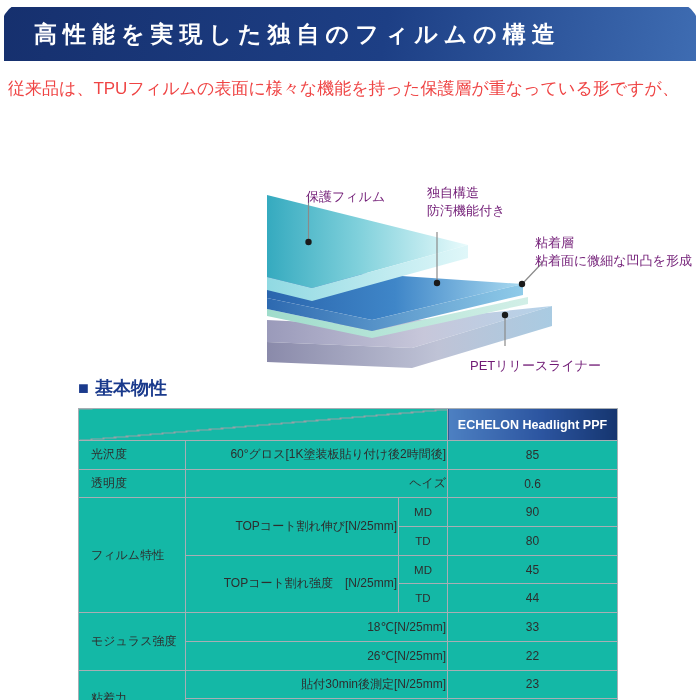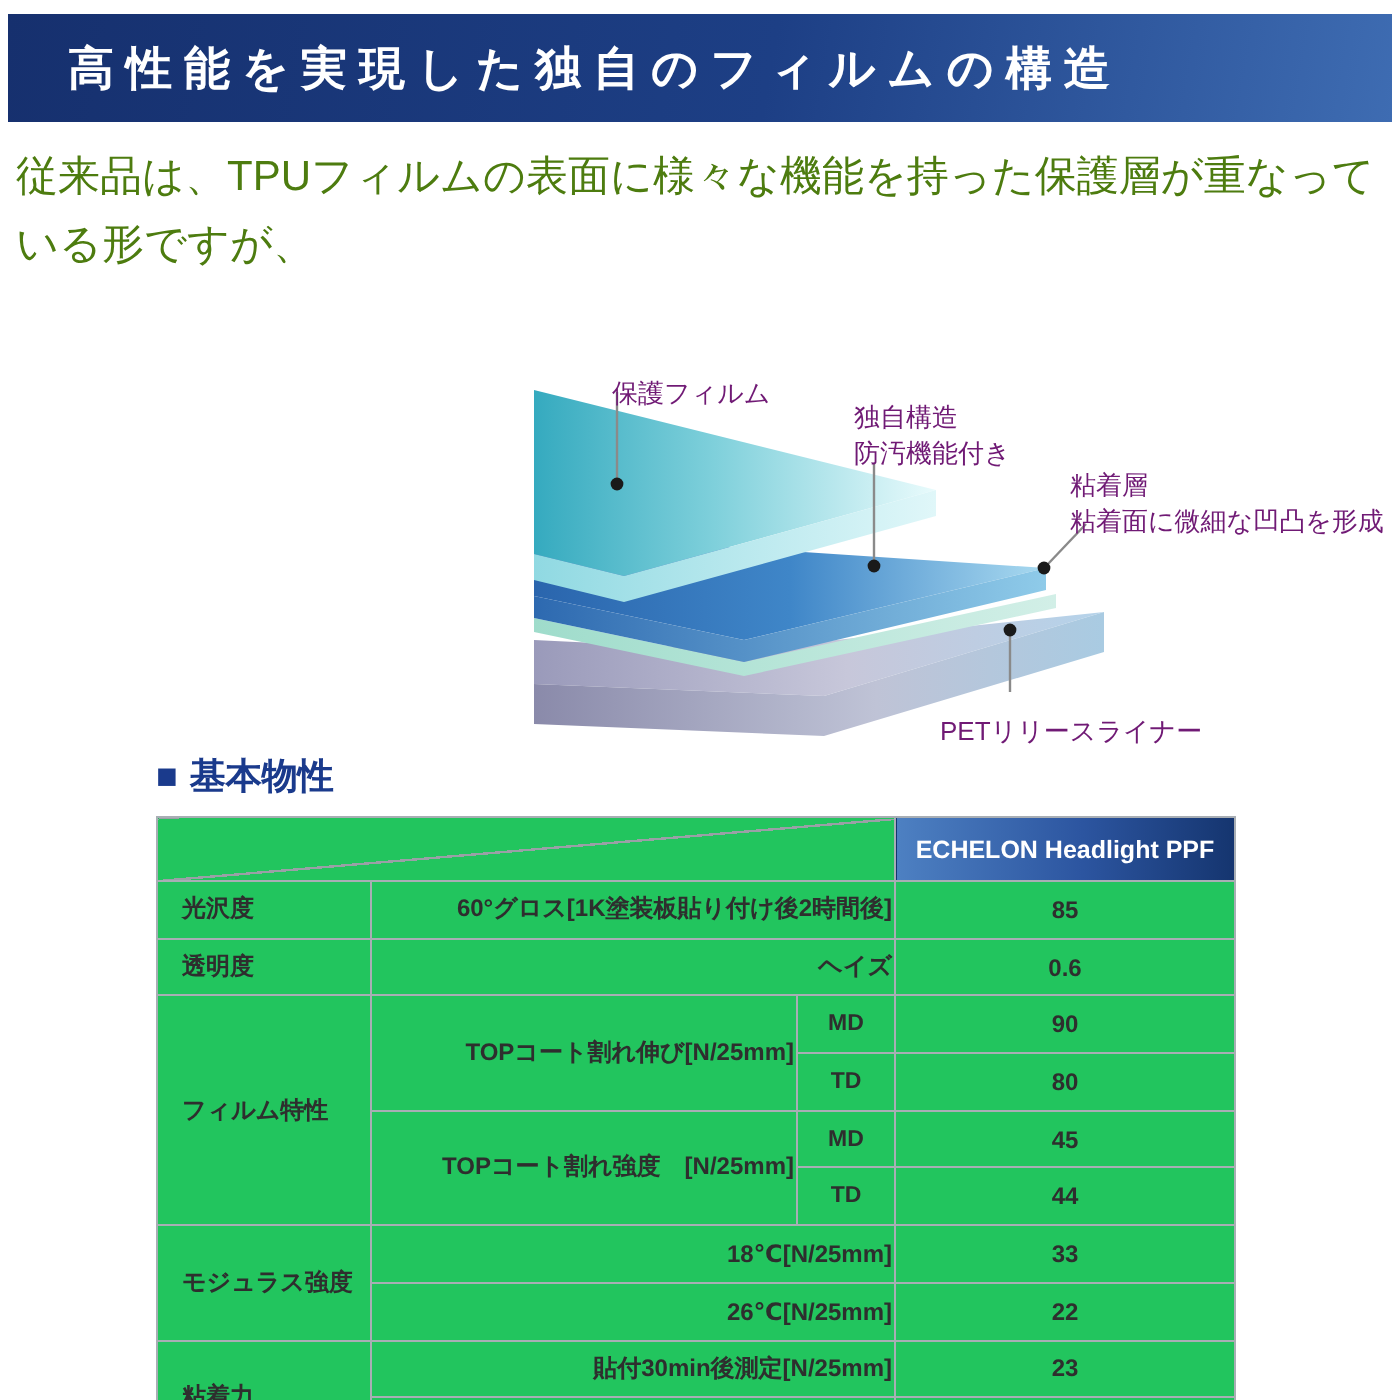--- a/index.html
+++ b/index.html
@@ -1,42 +1,42 @@
 <!DOCTYPE html>
 <html><head>
 <meta charset="utf-8">
 <style>
   html,body{margin:0;padding:0;background:#ffffff;}
   .page{position:relative;width:700px;height:700px;background:#ffffff;overflow:hidden;
-        font-family:"Liberation Sans","DejaVu Sans",sans-serif;color:#222;}
+        font-family:"Liberation Sans","DejaVu Sans",sans-serif;color:#222;border-radius:31px;}
 
   
   .banner{position:absolute;left:4px;top:7px;width:692px;height:54px;
           background:linear-gradient(100deg,#16306e 0%,#1d3f85 55%,#3e6cb2 100%);
           display:flex;align-items:center;}
   .banner-title{color:#ffffff;font-family:"Liberation Serif","DejaVu Serif",serif;
           font-size:23px;font-weight:600;letter-spacing:6px;padding-left:30px;white-space:nowrap;}
 
   
-  .intro{position:absolute;left:8px;top:72px;width:688px;font-size:21px;line-height:34px;color:#4d7c0f;}
+  .intro{position:absolute;left:8px;top:72px;width:688px;font-size:17px;line-height:34px;color:#ef4444;}
 
   
   .diagram{position:absolute;left:0;top:170px;width:700px;height:212px;}
   .diagram svg{position:absolute;left:0;top:0;}
   .dlabel{position:absolute;font-size:13px;line-height:18px;color:#701a75;white-space:nowrap;margin-top:10px;}
 
   
   .section-title{position:absolute;left:78px;top:376px;font-size:18px;font-weight:bold;
           color:#1a3a8c;display:flex;align-items:center;gap:6px;}
   .section-title .sq{font-size:18px;color:#1a3a8c;}
 
   
   .spec-table{position:absolute;left:78px;top:408px;width:539px;border-collapse:collapse;
           table-layout:fixed;font-size:12px;color:#2e2e2e;}
-  .spec-table td,.spec-table th{border:1px solid #a8aeb4;background:#22c55e;font-weight:bold;}
+  .spec-table td,.spec-table th{border:1px solid #a8aeb4;background:#14b8a6;}
   .spec-table .corner-cell{height:29px;
           background-image:linear-gradient(to bottom right,
             transparent calc(50% - 0.6px),#9aa0a6 calc(50% - 0.6px),
             #9aa0a6 calc(50% + 0.6px),transparent calc(50% + 0.6px));}
   .spec-table .prod{height:29px;text-align:center;color:#ffffff;font-weight:bold;font-size:12.5px;
           background:linear-gradient(to right,#4d80c2 0%,#2c55a0 55%,#15356f 100%);}
   .spec-table td{height:25.7px;}
   .cat{padding-left:12px;text-align:left;}
   .desc{padding-left:14px;text-align:right;}
   .dir{text-align:center;font-size:11.5px;}
@@ -109,21 +109,21 @@
       <line x1="505" y1="148" x2="505" y2="176" stroke="#8a8a8a" stroke-width="1.2"></line>
 
       <circle cx="308.5" cy="72" r="3.2" fill="#1a1a1a"></circle>
       <circle cx="437" cy="113" r="3.2" fill="#1a1a1a"></circle>
       <circle cx="522" cy="114" r="3.2" fill="#1a1a1a"></circle>
       <circle cx="505" cy="145" r="3.2" fill="#1a1a1a"></circle>
     </svg>
 
     <div class="dlabel" style="left:306px;top:8px;">保護フィルム</div>
 
-    <div class="dlabel" style="left:427px;top:20px;">
+    <div class="dlabel" style="left:427px;top:4px;">
       <div>独自構造</div>
       <div>防汚機能付き</div>
     </div>
 
     <div class="dlabel" style="left:535px;top:54px;">
       <div>粘着層</div>
       <div>粘着面に微細な凹凸を形成</div>
     </div>
 
     <div class="dlabel" style="left:470px;top:177px;">PETリリースライナー</div>

